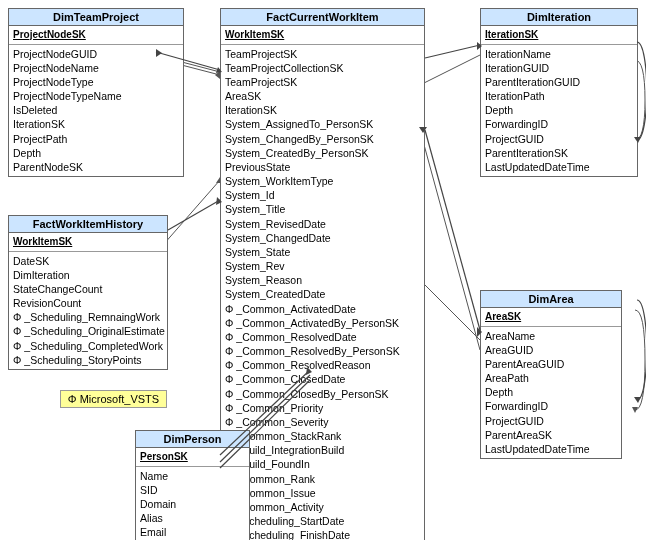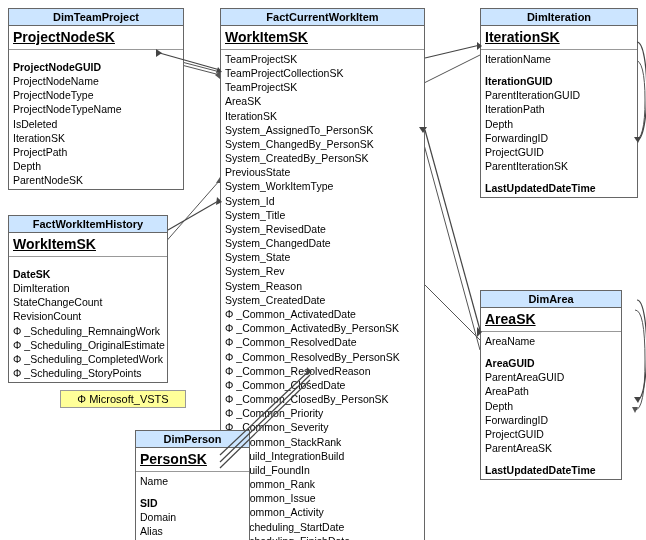--- a/index.html
+++ b/index.html
@@ -54,28 +54,27 @@
       padding: 2px 4px;
     }
 
     .field-row {
       line-height: 1.35;
       white-space: nowrap;
       font-size: 10.5px;
     }
 
     .field-bold {
-      font-weight: bold;
-      margin-top: 8px;
+      font-weight: normal;
     }
 
     .pk-label {
       font-weight: bold;
       text-decoration: underline;
-      font-size: 14px;
+      font-size: 10px;
     }
 
     .highlight-box {
       background: #ffff99;
       border: 1px solid #999;
       padding: 2px 6px;
       font-size: 11px;
     }
   </style>
 </head>
@@ -205,21 +204,21 @@
       <div class="field-row">DimIteration</div>
       <div class="field-row">StateChangeCount</div>
       <div class="field-row">RevisionCount</div>
       <div class="field-row">Φ _Scheduling_RemnaingWork</div>
       <div class="field-row">Φ _Scheduling_OriginalEstimate</div>
       <div class="field-row">Φ _Scheduling_CompletedWork</div>
       <div class="field-row">Φ _Scheduling_StoryPoints</div>
     </div>
   </div>
 
-  <div class="highlight-box" style="position:absolute; left:60px; top:390px; width:126px; text-align:center;">
+  <div class="highlight-box" style="position:absolute; left:60px; top:390px; width:107px; text-align:center;">
     <span>Φ  Microsoft_VSTS</span>
   </div>
 
   <div class="table-box" style="left:480px; top:290px; width:142px;">
     <div class="table-title">DimArea</div>
     <div class="table-pk-section">
       <div class="pk-label field-row">AreaSK</div>
     </div>
     <div class="table-fields">
       <div class="field-row">AreaName</div>

